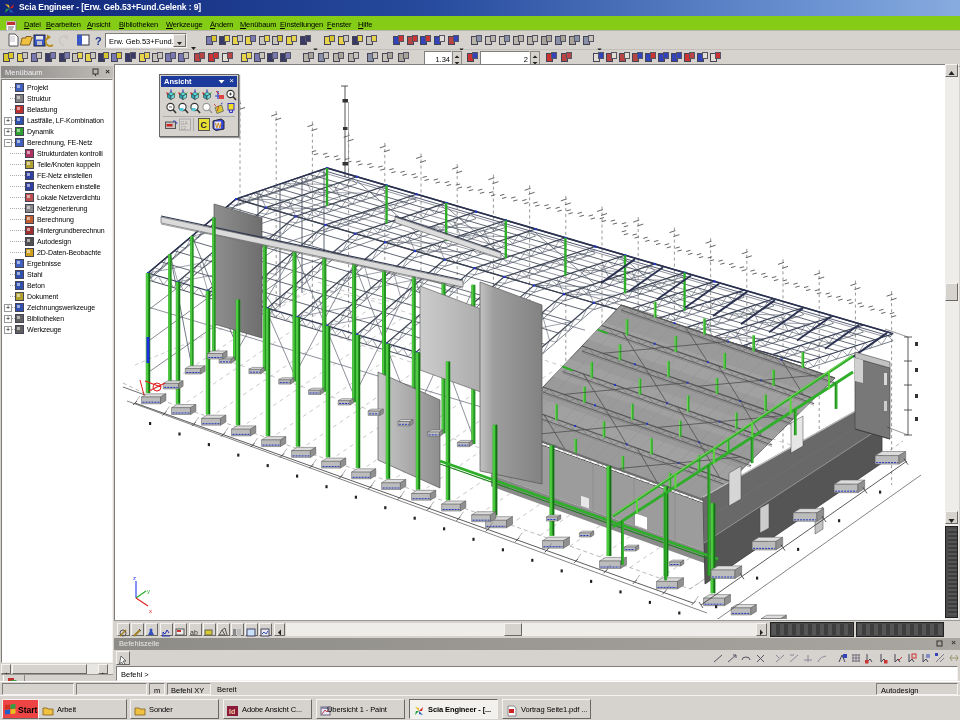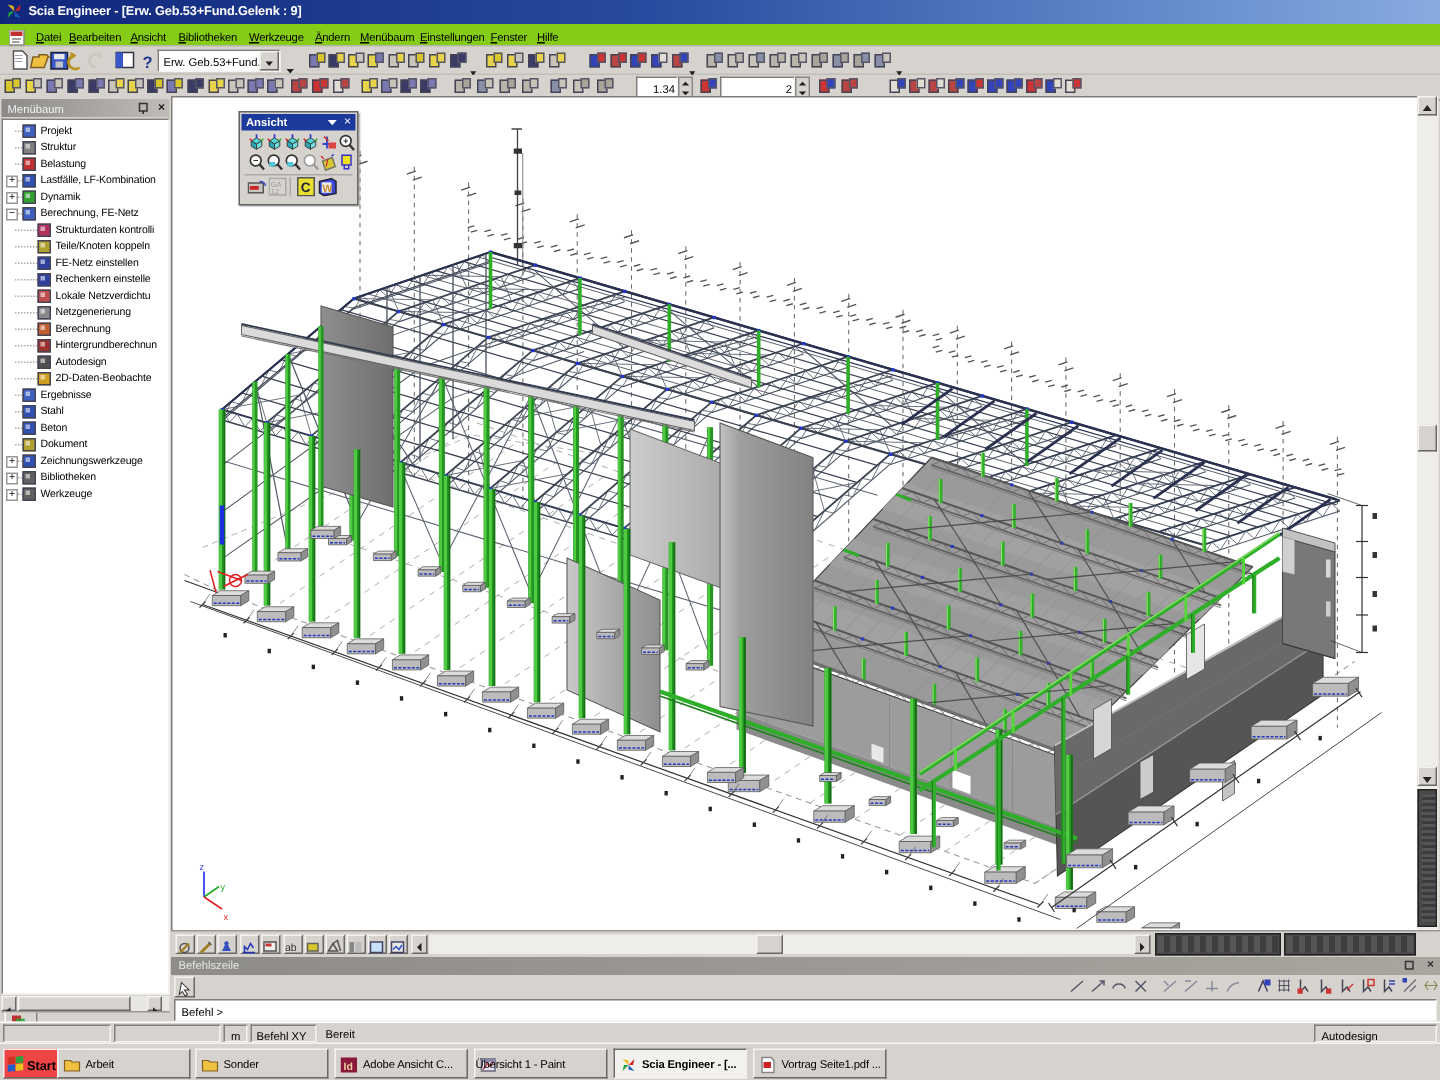--- a/index.html
+++ b/index.html
@@ -2589,21 +2589,21 @@
           <text x="2" y="9" font-size="7" fill="#f0d0a0" font-weight="bold">Id</text>
         </svg></div>
       <span style="position:absolute;left:18px;top:5px;font-size:7.5px;letter-spacing:-0.1px;font-weight:normal;white-space:nowrap;">Adobe Ansicht C...</span>
     </div>
     <div class="abs" style="left:316px;top:3px;width:89px;height:20px;background:#d6d3ce;border-top:1px solid #f4f3f1;border-left:1px solid #f4f3f1;border-right:1px solid #6a6864;border-bottom:1px solid #6a6864;overflow:hidden;">
       <div class="abs" style="left:3px;top:3px;width:12px;height:12px;"><svg width="12" height="12">
           <rect x="1" y="2" width="9" height="8" fill="#e8e8f8" stroke="#667"></rect>
           <path d="M2 9 l3-4 2 2 2-3" stroke="#c04040" fill="none"></path>
           <rect x="1" y="2" width="9" height="2" fill="#88a"></rect>
         </svg></div>
-      <span style="position:absolute;left:0;top:5px;font-size:7.5px;letter-spacing:-0.1px;font-weight:normal;white-space:nowrap;">Übersicht 1 - Paint</span>
+      <span style="position:absolute;left:10px;top:5px;font-size:7.5px;letter-spacing:-0.1px;font-weight:normal;white-space:nowrap;">Übersicht 1 - Paint</span>
     </div>
     <div class="abs" style="left:409px;top:3px;width:89px;height:20px;background:#f2f1ed;border-top:1px solid #6a6864;border-left:1px solid #6a6864;border-right:1px solid #f4f3f1;border-bottom:1px solid #f4f3f1;overflow:hidden;">
       <div class="abs" style="left:3px;top:3px;width:12px;height:12px;"><svg width="12" height="12">
           <path d="M6 6 L2 2 L6 3 Z" fill="#e8b820"></path>
           <path d="M6 6 L10 2 L9 6 Z" fill="#d02020"></path>
           <path d="M6 6 L10 10 L6 9 Z" fill="#2060c0"></path>
           <path d="M6 6 L2 10 L3 6 Z" fill="#20a040"></path>
         </svg></div>
       <span style="position:absolute;left:18px;top:5px;font-size:7.5px;letter-spacing:-0.1px;font-weight:bold;white-space:nowrap;">Scia Engineer - [...</span>
     </div>

